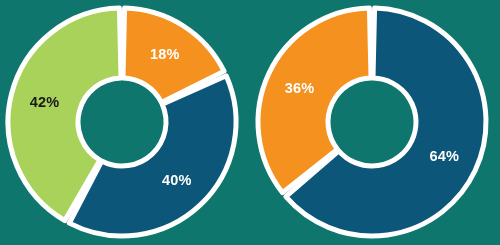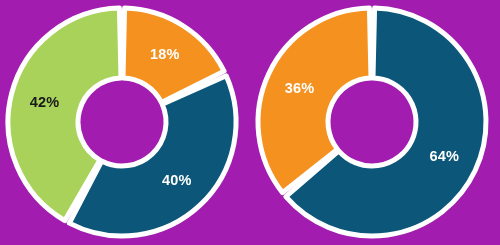--- a/index.html
+++ b/index.html
@@ -11,21 +11,21 @@
   body {
     width: 500px;
     height: 245px;
     font-family: "Liberation Sans", sans-serif;
     overflow: hidden;
   }
   #canvas-root {
     position: relative;
     width: 500px;
     height: 245px;
-    background: #a21caf;
+    background: #0f766e;
   }
   .donut-figure {
     position: absolute;
     top: 0;
     width: 250px;
     height: 245px;
   }
   #figure-left  { left: 0px; }
   #figure-right { left: 250px; }
 

